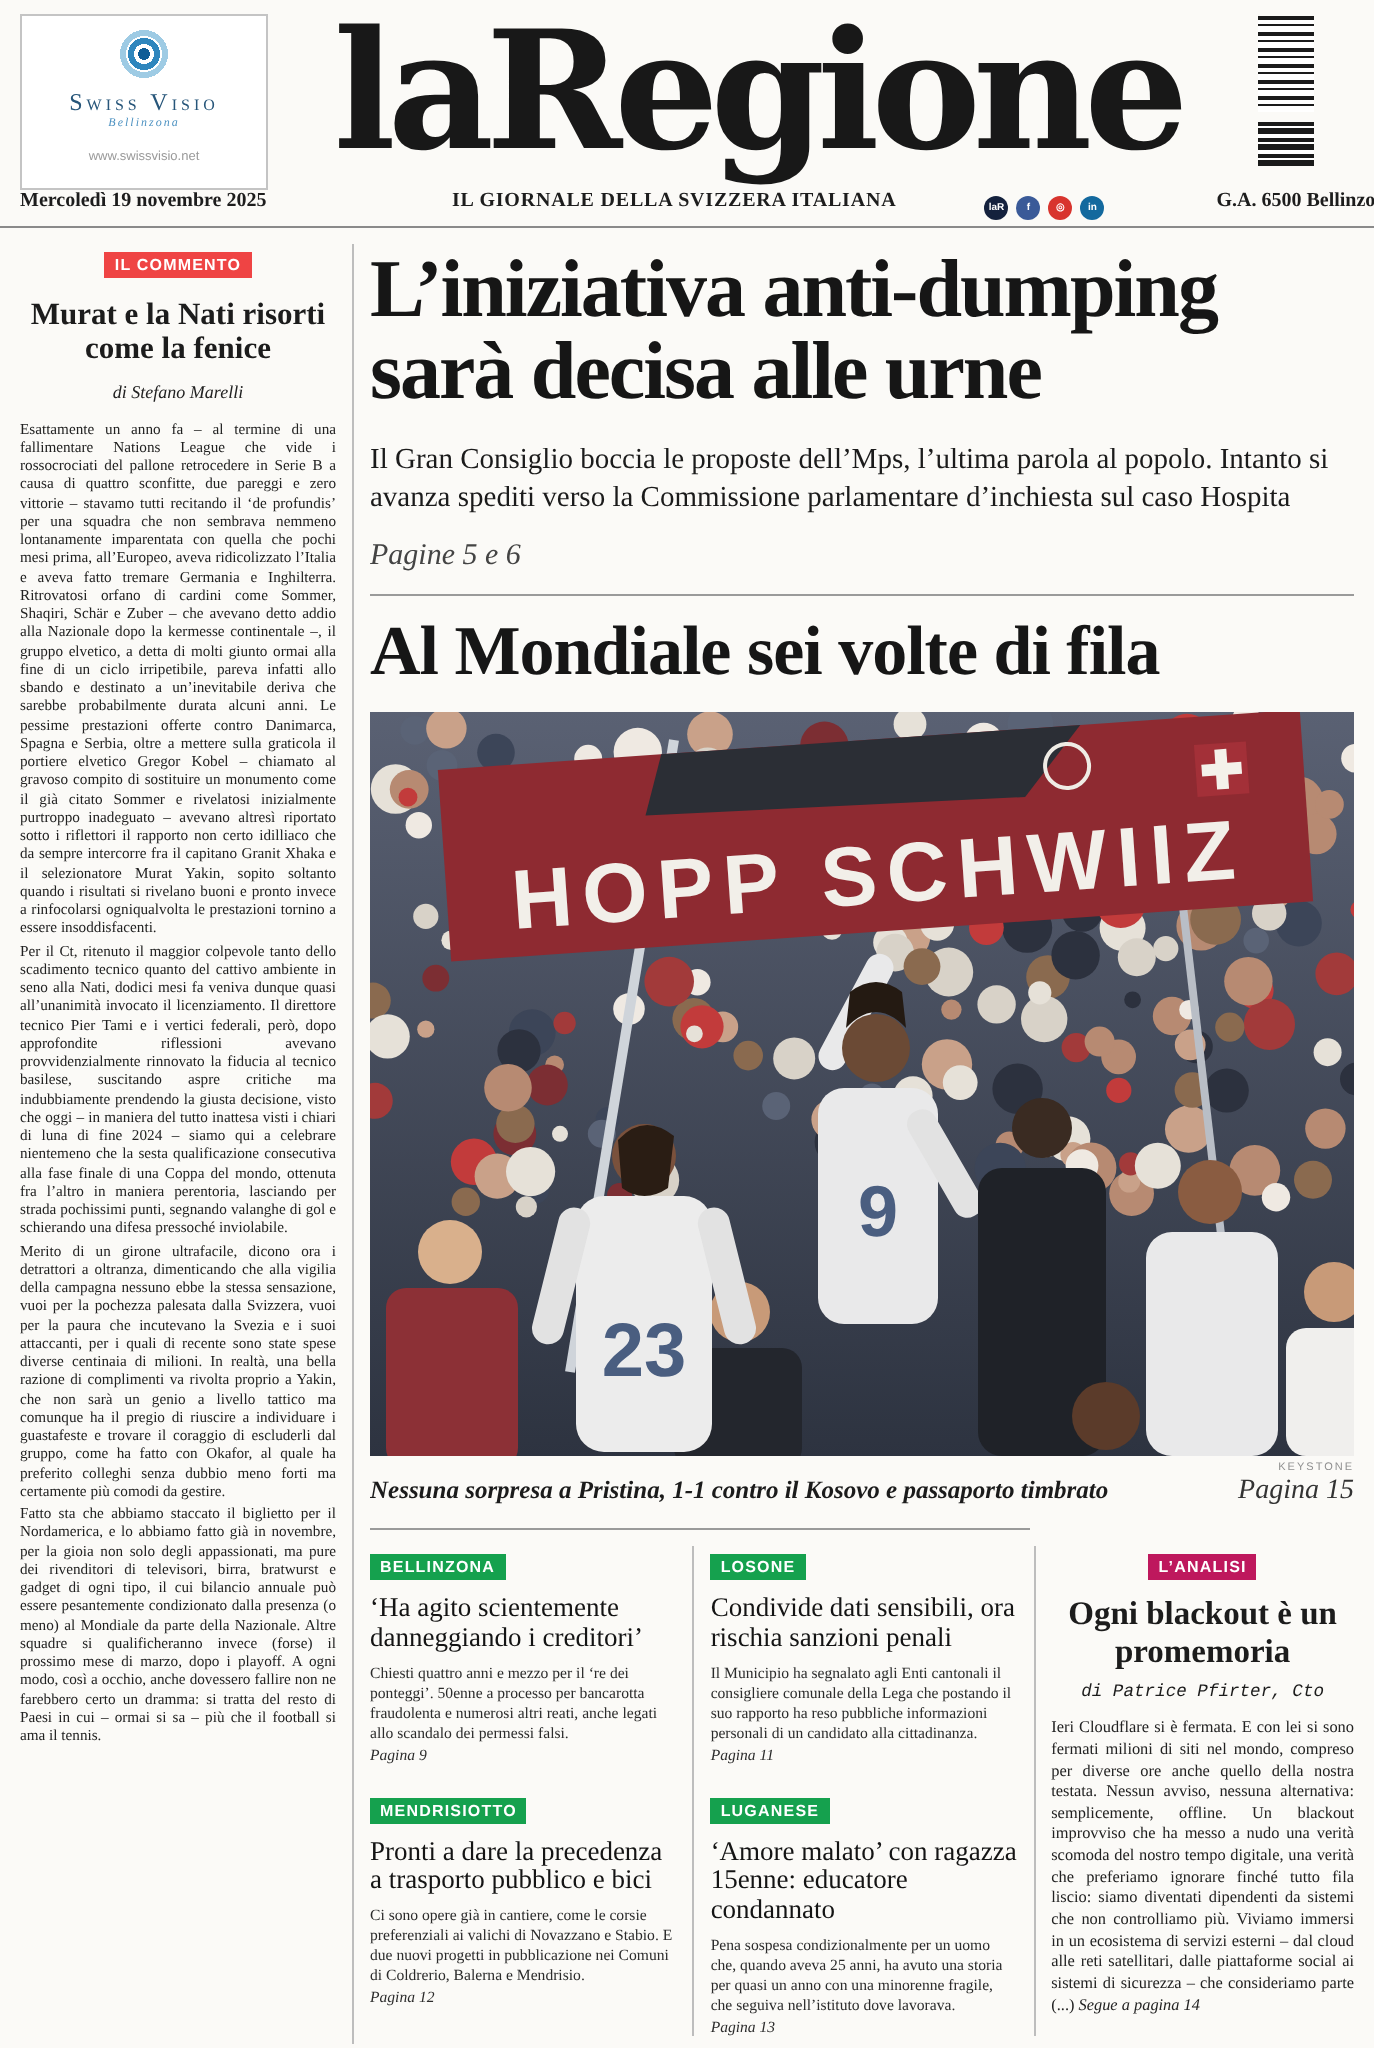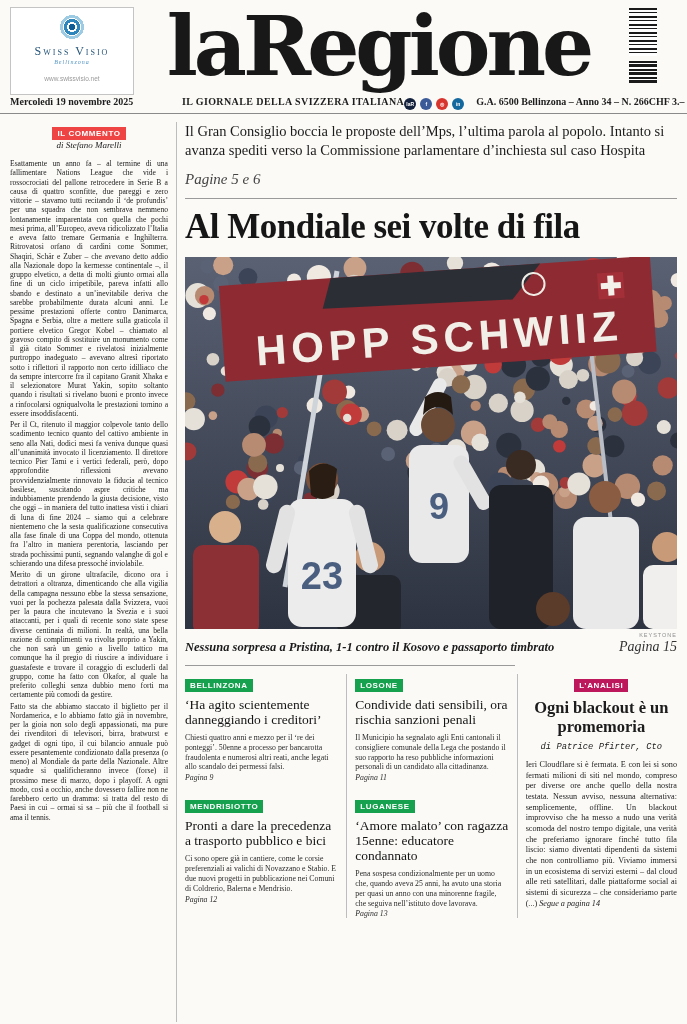--- a/index.html
+++ b/index.html
@@ -15,22 +15,22 @@
        background:radial-gradient(circle,#0e5c96 0 3px,#ffffff 3px 5px,#2f86bd 5px 8px,#ffffff 8px 9px,#9ecbe4 9px 12px,#ffffff 12px);}
   .ad-brand{font-family:"Liberation Serif",serif;font-size:12px;letter-spacing:2px;color:#27567a;margin-top:4px;font-variant:small-caps;}
   .ad-loc{font-style:italic;font-size:6px;color:#4f93c2;letter-spacing:1px;}
   .ad-url{font-family:"Liberation Sans",sans-serif;font-size:6.5px;color:#9a9a9a;margin-top:10px;}
   .masthead{position:absolute;left:140px;right:70px;top:0;height:96px;text-align:center;
             font-family:"DejaVu Serif","Liberation Serif",serif;font-weight:bold;
             font-size:82px;line-height:92px;letter-spacing:-4px;color:#181818;}
   .barcode{position:absolute;right:30px;top:8px;width:28px;}
   .bc-seg1{height:48px;background:repeating-linear-gradient(180deg,#1a1a1a 0 2px,#fff 2px 4px,#1a1a1a 4px 5px,#fff 5px 8px);}
   .bc-seg2{height:22px;margin-top:5px;background:repeating-linear-gradient(180deg,#1a1a1a 0 2px,#fff 2px 3px,#1a1a1a 3px 6px,#fff 6px 8px);}
-  .header-strip{position:absolute;left:10px;right:10px;bottom:6px;display:flex;align-items:center;
-                font-weight:bold;font-size:10px;color:#1d1d1d;white-space:nowrap;}
+  .header-strip{position:absolute;left:10px;right:10px;bottom:6px;display:flex;align-items:flex-start;
+                font-weight:bold;font-size:10px;color:#1d1d1d;white-space:nowrap;gap:44px;}
   .hs-date{flex:0 0 172px;}
   .hs-tagline{flex:0 0 208px;letter-spacing:.4px;}
   .hs-social{flex:0 0 72px;display:flex;gap:4px;transform:translateY(3px);}
   .soc{width:12px;height:12px;border-radius:50%;color:#fff;font:bold 5px/12px "Liberation Sans",sans-serif;
        text-align:center;display:inline-block;}
   .soc-lar{background:#14213d;} .soc-fb{background:#3a5a98;} .soc-ig{background:#d8342e;} .soc-li{background:#13699e;}
   .hs-info{flex:1;}
   .hs-price{flex:0 0 52px;}
 
   
@@ -112,32 +112,34 @@
 
     </div>
   </div>
 
   <div class="main">
 
     <div class="col-left">
       <div class="center">
         <span class="label lbl-comment">IL COMMENTO</span>
       </div>
+      <div class="cm-title">Murat e la Nati risorti come la fenice</div>
       <div class="cm-byline">di Stefano Marelli</div>
       <div class="cm-body">
         <p>Esattamente un anno fa – al termine di una fallimentare Nations League che vide i rossocrociati del pallone retrocedere in Serie B a causa di quattro sconfitte, due pareggi e zero vittorie – stavamo tutti recitando il ‘de profundis’ per una squadra che non sembrava nemmeno lontanamente imparentata con quella che pochi mesi prima, all’Europeo, aveva ridicolizzato l’Italia e aveva fatto tremare Germania e Inghilterra. Ritrovatosi orfano di cardini come Sommer, Shaqiri, Schär e Zuber – che avevano detto addio alla Nazionale dopo la kermesse continentale –, il gruppo elvetico, a detta di molti giunto ormai alla fine di un ciclo irripetibile, pareva infatti allo sbando e destinato a un’inevitabile deriva che sarebbe probabilmente durata alcuni anni. Le pessime prestazioni offerte contro Danimarca, Spagna e Serbia, oltre a mettere sulla graticola il portiere elvetico Gregor Kobel – chiamato al gravoso compito di sostituire un monumento come il già citato Sommer e rivelatosi inizialmente purtroppo inadeguato – avevano altresì riportato sotto i riflettori il rapporto non certo idilliaco che da sempre intercorre fra il capitano Granit Xhaka e il selezionatore Murat Yakin, sopito soltanto quando i risultati si rivelano buoni e pronto invece a rinfocolarsi ogniqualvolta le prestazioni tornino a essere insoddisfacenti.</p>
         <p>Per il Ct, ritenuto il maggior colpevole tanto dello scadimento tecnico quanto del cattivo ambiente in seno alla Nati, dodici mesi fa veniva dunque quasi all’unanimità invocato il licenziamento. Il direttore tecnico Pier Tami e i vertici federali, però, dopo approfondite riflessioni avevano provvidenzialmente rinnovato la fiducia al tecnico basilese, suscitando aspre critiche ma indubbiamente prendendo la giusta decisione, visto che oggi – in maniera del tutto inattesa visti i chiari di luna di fine 2024 – siamo qui a celebrare nientemeno che la sesta qualificazione consecutiva alla fase finale di una Coppa del mondo, ottenuta fra l’altro in maniera perentoria, lasciando per strada pochissimi punti, segnando valanghe di gol e schierando una difesa pressoché inviolabile.</p>
         <p>Merito di un girone ultrafacile, dicono ora i detrattori a oltranza, dimenticando che alla vigilia della campagna nessuno ebbe la stessa sensazione, vuoi per la pochezza palesata dalla Svizzera, vuoi per la paura che incutevano la Svezia e i suoi attaccanti, per i quali di recente sono state spese diverse centinaia di milioni. In realtà, una bella razione di complimenti va rivolta proprio a Yakin, che non sarà un genio a livello tattico ma comunque ha il pregio di riuscire a individuare i guastafeste e trovare il coraggio di escluderli dal gruppo, come ha fatto con Okafor, al quale ha preferito colleghi senza dubbio meno forti ma certamente più comodi da gestire.</p>
         <p>Fatto sta che abbiamo staccato il biglietto per il Nordamerica, e lo abbiamo fatto già in novembre, per la gioia non solo degli appassionati, ma pure dei rivenditori di televisori, birra, bratwurst e gadget di ogni tipo, il cui bilancio annuale può essere pesantemente condizionato dalla presenza (o meno) al Mondiale da parte della Nazionale. Altre squadre si qualificheranno invece (forse) il prossimo mese di marzo, dopo i playoff. A ogni modo, così a occhio, anche dovessero fallire non ne farebbero certo un dramma: si tratta del resto di Paesi in cui – ormai si sa – più che il football si ama il tennis.</p>
       </div>
     </div>
 
     <div class="v-div"></div>
 
     <div class="col-right">
+      <div class="lead-headline">L’iniziativa anti-dumping sarà decisa alle urne</div>
       <div class="lead-subhead">Il Gran Consiglio boccia le proposte dell’Mps, l’ultima parola al popolo. Intanto si avanza spediti verso la Commissione parlamentare d’inchiesta sul caso Hospita</div>
       <div class="lead-pages">Pagine 5 e 6</div>
       <hr class="rule">
 
       <div class="mondiale-headline">Al Mondiale sei volte di fila</div>
 
       <div class="photo">
         <svg viewBox="0 0 497 372" preserveAspectRatio="none">
           <defs>
             <linearGradient id="bg" x1="0" y1="0" x2="0" y2="1">

